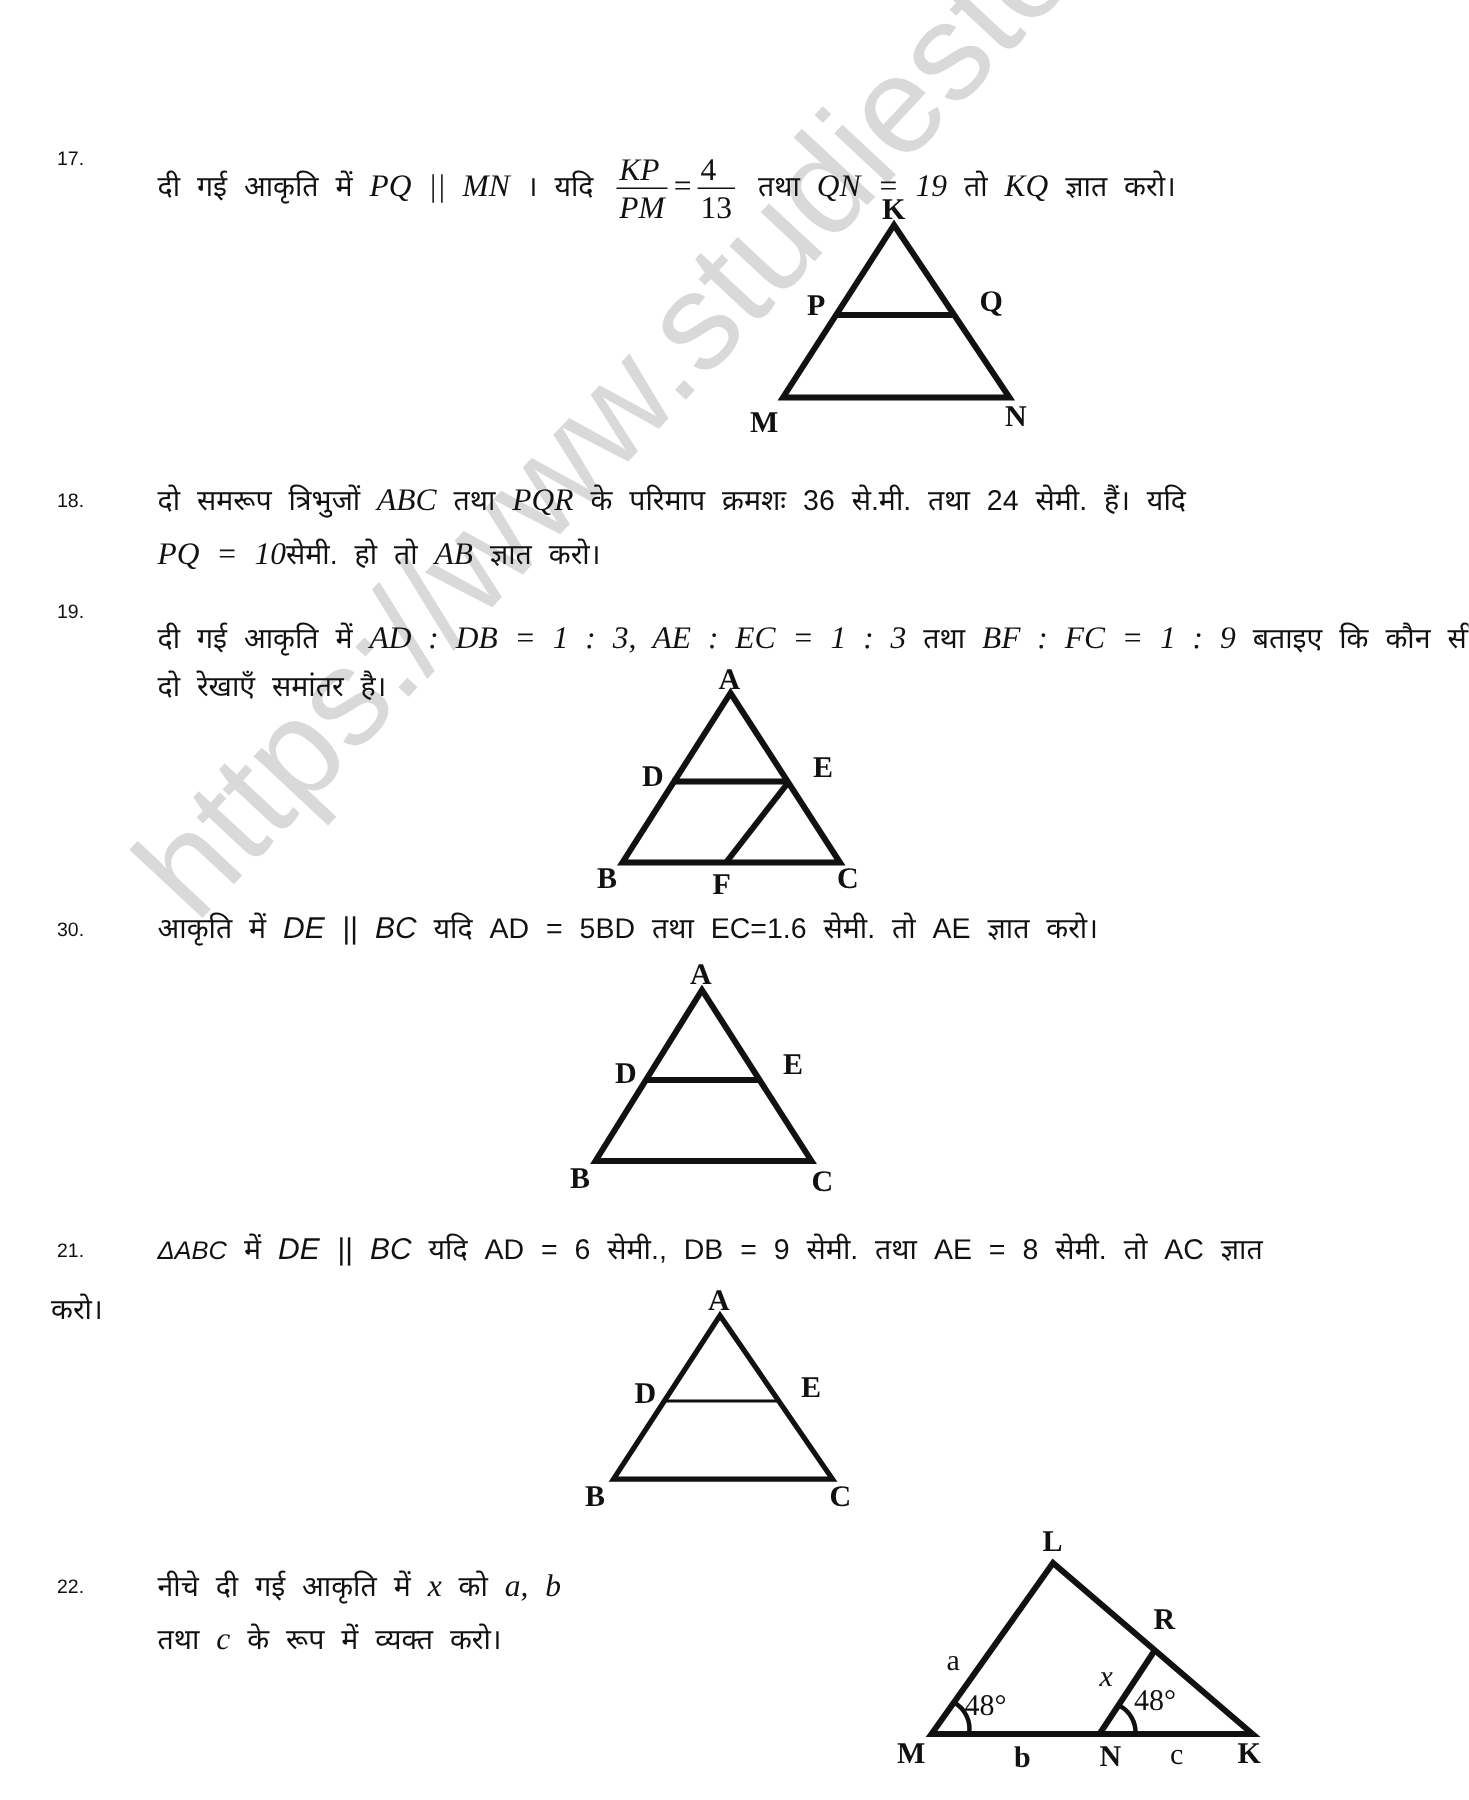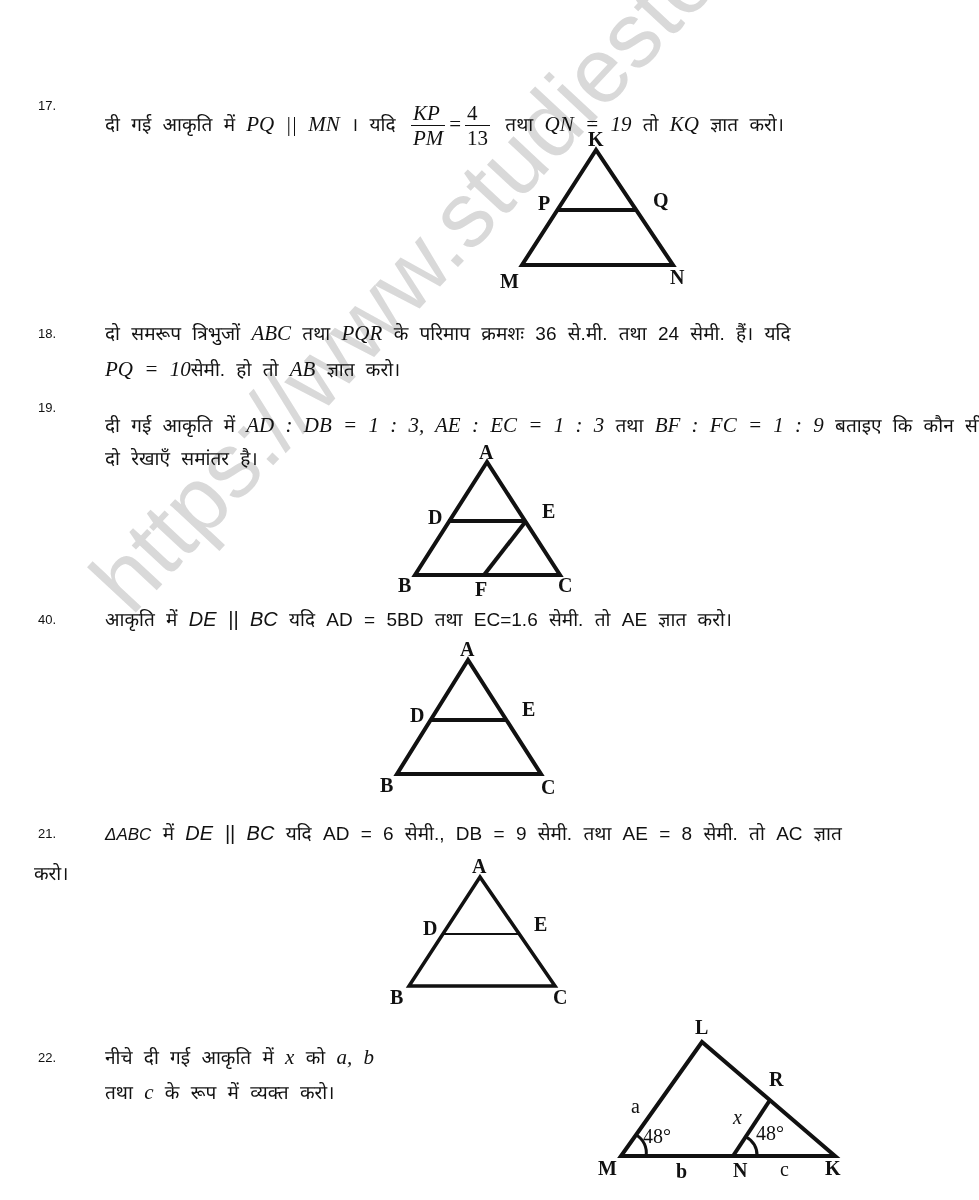--- a/index.html
+++ b/index.html
@@ -77,21 +77,21 @@
   <line x1="448" y1="521" x2="526" y2="521" stroke="#111" stroke-width="4"></line>
   <line x1="526" y1="521" x2="484" y2="575" stroke="#111" stroke-width="4"></line>
   <text x="479" y="459">A</text>
   <text x="428" y="524">D</text>
   <text x="542" y="518">E</text>
   <text x="398" y="592">B</text>
   <text x="475" y="596">F</text>
   <text x="558" y="592">C</text>
 </svg>
 
-<div class="q-num" style="top:612px">40.</div>
+<div class="q-num" style="top:612px">30.</div>
 <div class="q-text" style="top:602px">
   <span>आकृति में</span>
   <span class="m" style="font-family:'Liberation Sans',sans-serif;font-size:20px">DE || BC</span>
   <span>यदि AD = 5BD तथा EC=1.6 सेमी. तो AE ज्ञात करो।</span>
 </div>
 <svg style="left:0;top:0" width="979" height="1200">
   <polygon points="468,660 397,774 541,774" fill="none" stroke="#111" stroke-width="4"></polygon>
   <line x1="431" y1="720" x2="507" y2="720" stroke="#111" stroke-width="4"></line>
   <text x="460" y="656">A</text>
   <text x="410" y="722">D</text>

